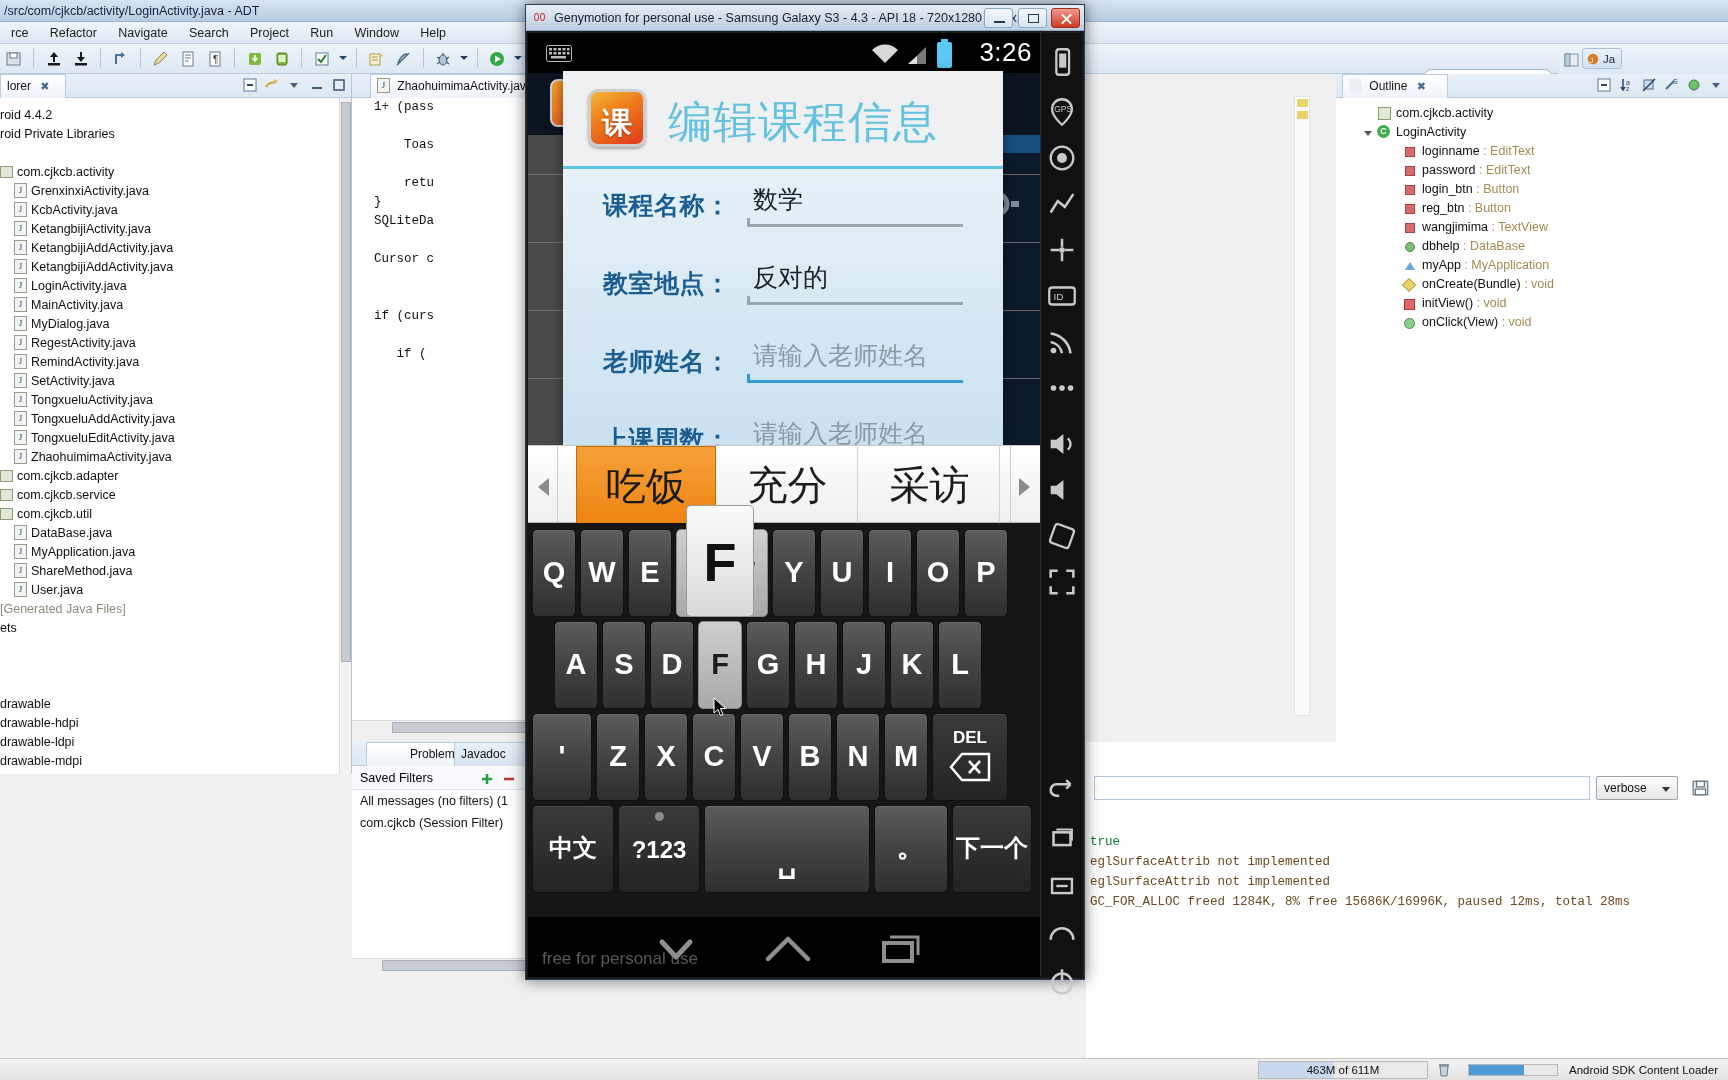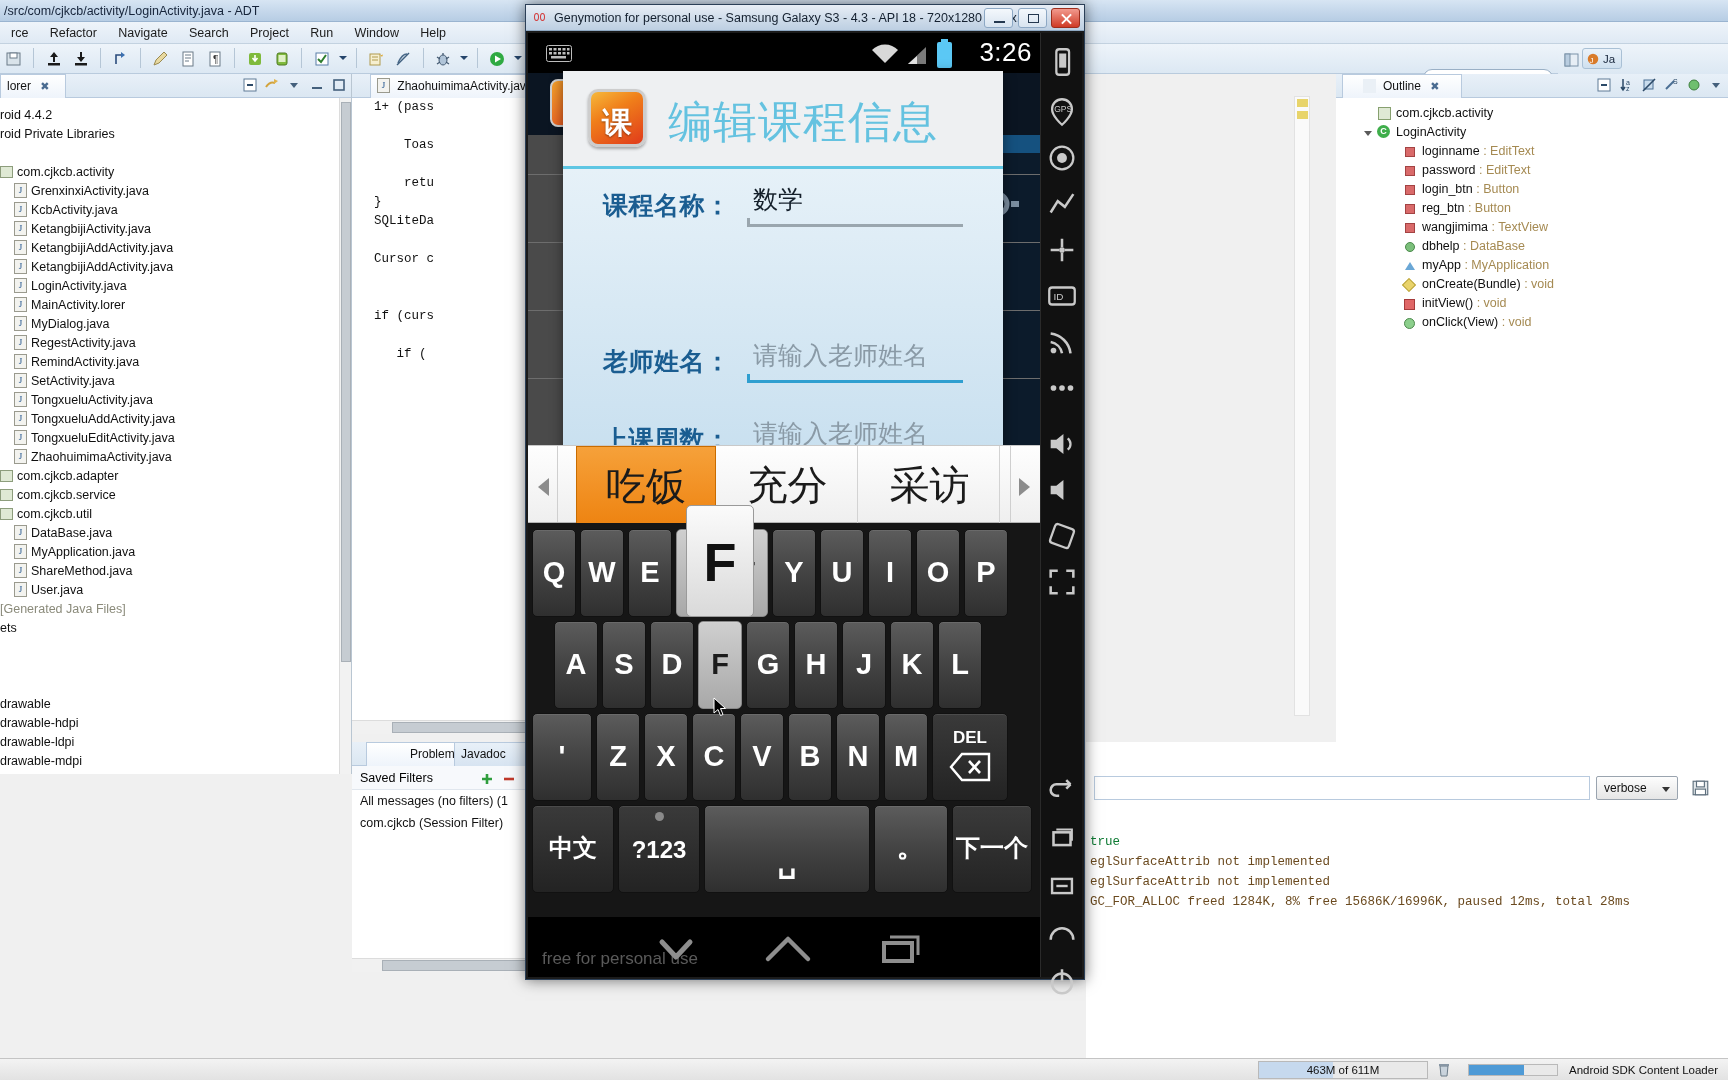--- a/index.html
+++ b/index.html
@@ -504,21 +504,21 @@
           <div class="tree-row"><span class="">roid 4.4.2</span></div>
           <div class="tree-row"><span class="">roid Private Libraries</span></div>
           <div class="tree-row">&nbsp;</div>
           <div class="tree-row"><span class="jicon pkg"></span><span class="">com.cjkcb.activity</span></div>
           <div class="tree-row"><span class="tw"></span><span class="jicon java"></span><span class="">GrenxinxiActivity.java</span></div>
           <div class="tree-row"><span class="tw"></span><span class="jicon java"></span><span class="">KcbActivity.java</span></div>
           <div class="tree-row"><span class="tw"></span><span class="jicon java"></span><span class="">KetangbijiActivity.java</span></div>
           <div class="tree-row"><span class="tw"></span><span class="jicon java"></span><span class="">KetangbijiAddActivity.java</span></div>
           <div class="tree-row"><span class="tw"></span><span class="jicon java"></span><span class="">KetangbijiAddActivity.java</span></div>
           <div class="tree-row"><span class="tw"></span><span class="jicon java"></span><span class="">LoginActivity.java</span></div>
-          <div class="tree-row"><span class="tw"></span><span class="jicon java"></span><span class="">MainActivity.lorer</span></div>
+          <div class="tree-row"><span class="tw"></span><span class="jicon java"></span><span class="">MainActivity.java</span></div>
           <div class="tree-row"><span class="tw"></span><span class="jicon java"></span><span class="">MyDialog.java</span></div>
           <div class="tree-row"><span class="tw"></span><span class="jicon java"></span><span class="">RegestActivity.java</span></div>
           <div class="tree-row"><span class="tw"></span><span class="jicon java"></span><span class="">RemindActivity.java</span></div>
           <div class="tree-row"><span class="tw"></span><span class="jicon java"></span><span class="">SetActivity.java</span></div>
           <div class="tree-row"><span class="tw"></span><span class="jicon java"></span><span class="">TongxueluActivity.java</span></div>
           <div class="tree-row"><span class="tw"></span><span class="jicon java"></span><span class="">TongxueluAddActivity.java</span></div>
           <div class="tree-row"><span class="tw"></span><span class="jicon java"></span><span class="">TongxueluEditActivity.java</span></div>
           <div class="tree-row"><span class="tw"></span><span class="jicon java"></span><span class="">ZhaohuimimaActivity.java</span></div>
           <div class="tree-row"><span class="jicon pkg"></span><span class="">com.cjkcb.adapter</span></div>
           <div class="tree-row"><span class="jicon pkg"></span><span class="">com.cjkcb.service</span></div>
@@ -600,21 +600,21 @@
         <div class="sf-row"><span>All messages (no filters) (1</span></div>
         <div class="sf-row"><span>com.cjkcb (Session Filter)</span></div>
       </div>
       <div class="hscroll" style="bottom:0;">
           <div class="thumb" style="left:30px;width:150px;"></div>
         </div>
     </div>
 
     <div class="panel" id="outline">
       <div class="panel-tabstrip">
-        <div class="panel-tab" style="width:120px; left:6px;text-align:center;">
+        <div class="panel-tab" style="width:106px; left:6px;">
           <span class="jicon" style="background:#eaf0f6;"></span>
           <span>Outline</span>
           <span class="tab-close">✖</span>
         </div>
         <div class="panel-tools">
           <span class="ptool"><svg width="16" height="16" viewBox="0 0 16 16">
                 <rect x="2" y="2" width="12" height="12" fill="#fff" stroke="#5f7b96"></rect>
                 <path d="M5 8h6" stroke="#2c4a68" stroke-width="2"></path>
               </svg></span>
           <span class="ptool"><svg width="16" height="16" viewBox="0 0 16 16">
@@ -859,20 +859,27 @@
         <div class="dlg-body">
 
           <div class="frow" style="top:2px;">
             <div class="flabel">课程名称：</div>
             <div class="finput">
               <span class="fvalue">数学</span>
               <span class="funder"></span>
             </div>
           </div>
 
+          <div class="frow" style="top:80px;">
+            <div class="flabel">教室地点：</div>
+            <div class="finput">
+              <span class="fvalue">反对的</span>
+              <span class="funder"></span>
+            </div>
+          </div>
 
           <div class="frow" style="top:158px;">
             <div class="flabel">老师姓名：</div>
             <div class="finput">
               <span class="fplace">请输入老师姓名</span>
               <span class="funder focus"></span>
             </div>
           </div>
 
           <div class="frow" style="top:236px;">

